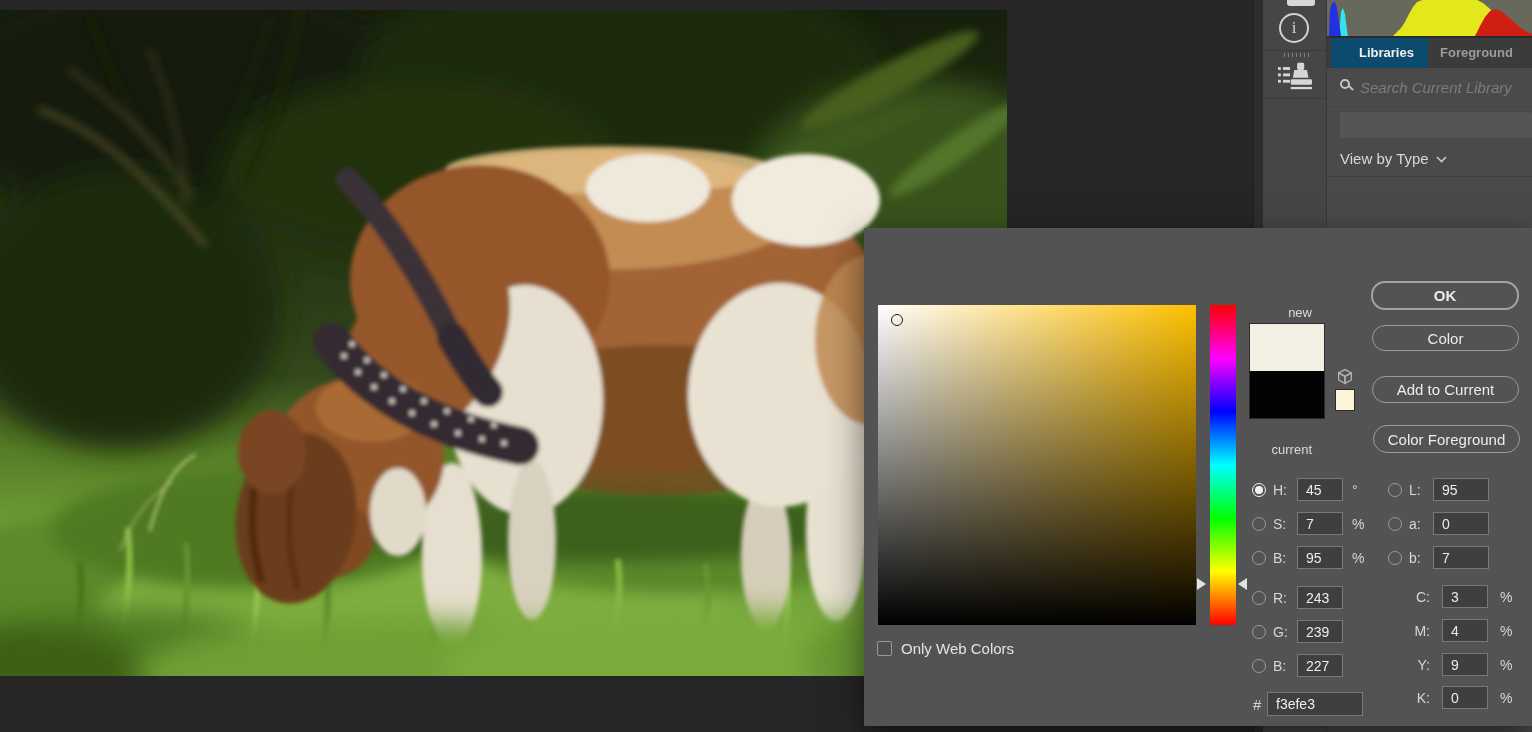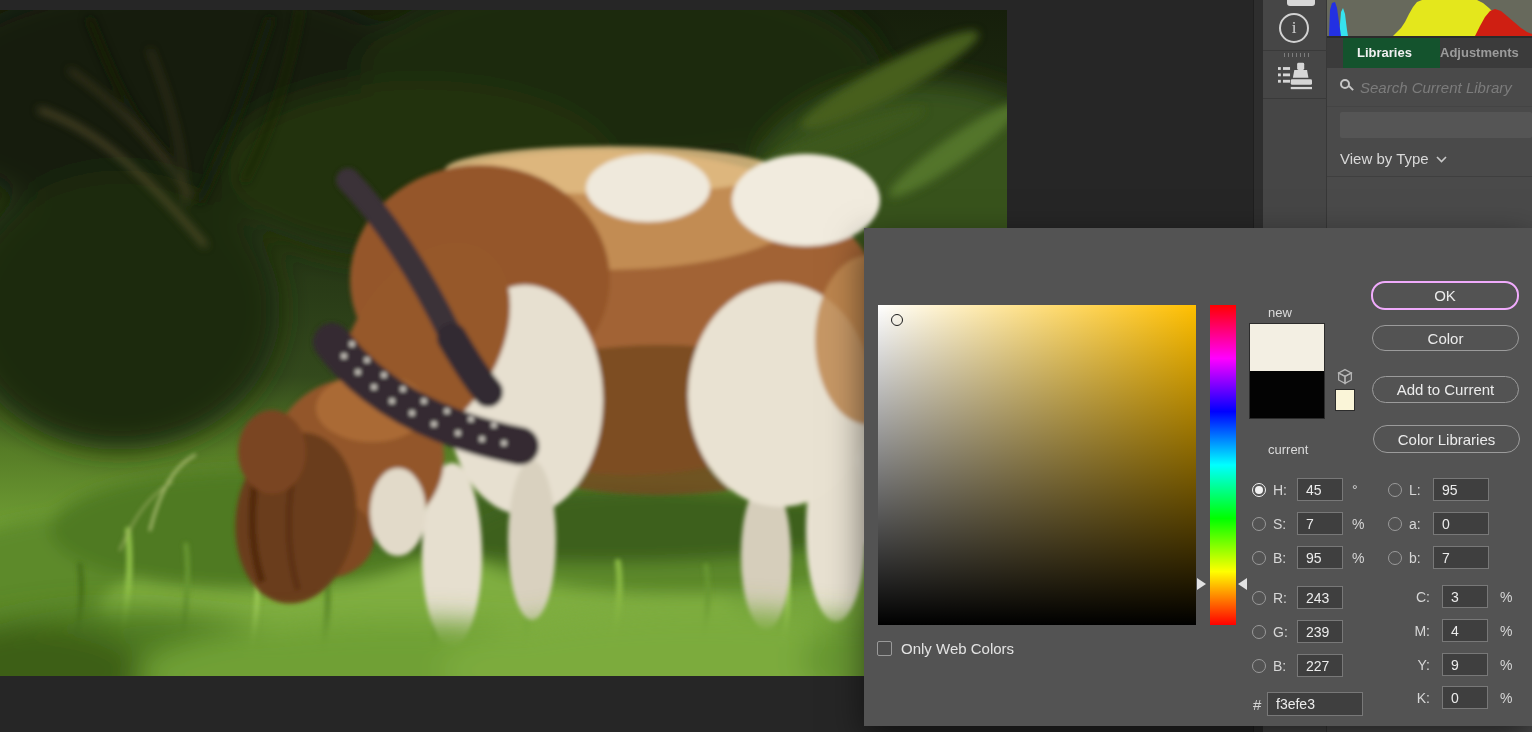--- a/index.html
+++ b/index.html
@@ -19,21 +19,21 @@
   .strip-div{position:absolute;left:0;width:64px;height:1px;background:#3a3a3a;}
   .ticks{position:absolute;left:21px;top:53px;width:27px;height:4px;
          background:repeating-linear-gradient(90deg,#7d7d7d 0 1.5px,transparent 1.5px 4px);}
   .stamp-wrap{position:absolute;left:14px;top:60px;width:36px;height:34px;cursor:pointer;}
   
   .right-panel{position:absolute;left:1327px;top:0;width:205px;height:732px;background:#4a4a4a;}
   .histogram{position:absolute;left:0;top:0;width:205px;height:36px;display:block;}
   .hist-edge{position:absolute;left:0;top:36px;width:205px;height:2px;background:#2b2b2b;}
   .tabbar{position:absolute;left:0;top:38px;width:205px;height:30px;background:#3b3b3b;}
   .tab{position:absolute;top:0;height:30px;line-height:30px;font-size:13px;font-weight:bold;color:#9b9b9b;cursor:pointer;}
-  .tab.active{left:16px;width:97px;background:#14532d;color:#f1f1f1;padding-left:14px;}
+  .tab.active{left:4px;width:97px;background:#0c4a6e;color:#f1f1f1;padding-left:14px;text-align:center;}
   .tab.inactive{left:113px;}
   .search-row{position:absolute;left:0;top:68px;width:205px;height:38px;}
   .mag{position:absolute;left:13px;top:11px;width:10px;height:10px;border:2px solid #c6c6c6;border-radius:50%;}
   .mag::after{content:"";position:absolute;width:6px;height:2px;background:#c6c6c6;right:-6px;bottom:-2px;transform:rotate(45deg);}
   .lib-search{position:absolute;left:31px;top:7px;width:160px;height:24px;background:transparent;border:none;outline:none;
               color:#dddddd;font-size:15px;font-family:"Liberation Sans",sans-serif;}
   .lib-search::placeholder{color:#7c7c7c;font-style:italic;}
   .hline{position:absolute;left:0;top:106px;width:205px;height:1px;background:#444444;}
   .lib-bar{position:absolute;left:13px;top:112px;width:192px;height:26px;background:#555555;border-radius:2px;}
   .viewby{position:absolute;left:13px;top:148px;height:22px;line-height:22px;font-size:15px;color:#d8d8d8;cursor:pointer;display:flex;align-items:center;gap:7px;}
@@ -47,30 +47,30 @@
   .closeX i{position:absolute;left:6px;top:13px;width:16px;height:1.6px;background:#3c3c3c;display:block;}
   .closeX i:first-child{transform:rotate(45deg);} .closeX i:last-child{transform:rotate(-45deg);}
   .colorfield{position:absolute;left:14px;top:77px;width:318px;height:320px;cursor:crosshair;
       background:linear-gradient(to bottom,rgba(0,0,0,0) 0%,#000 100%),linear-gradient(to right,#fff 0%,#ffbf00 100%);}
   .picker-ring{position:absolute;left:13px;top:9px;width:12px;height:12px;border:1.5px solid #1d1d1d;border-radius:50%;}
   .hueslider{position:absolute;left:346px;top:77px;width:26px;height:320px;cursor:pointer;
       background:linear-gradient(to bottom,#f00 0%,#f0f 16.7%,#00f 33.3%,#0ff 50%,#0f0 66.7%,#ff0 83.3%,#f00 100%);}
   .ha{position:absolute;width:0;height:0;border-top:6px solid transparent;border-bottom:6px solid transparent;}
   .ha.left{left:333px;top:350px;border-left:9px solid #e2e2e2;}
   .ha.right{left:374px;top:350px;border-right:9px solid #e2e2e2;}
-  .newlbl,.curlbl{position:absolute;left:404px;width:76px;text-align:left;font-size:13px;color:#dadada;}
+  .newlbl,.curlbl{position:absolute;left:372px;width:76px;text-align:right;font-size:13px;color:#dadada;}
   .newlbl{top:77px;} .curlbl{top:194px;margin-top:20px;}
   .stack{position:absolute;left:385px;top:95px;width:76px;height:96px;border:1px solid #2c2c2c;}
   .sw-new{width:100%;height:50%;background:#f3efe3;}
   .sw-cur{width:100%;height:50%;background:#030303;}
   .cube{position:absolute;left:472px;top:140px;cursor:pointer;}
   .webswatch{position:absolute;left:471px;top:161px;width:20px;height:22px;background:#faf5d8;border:1px solid #2c2c2c;cursor:pointer;}
   .pill{position:absolute;border-radius:14px;background:transparent;color:#ebebeb;font-size:15px;
         font-family:"Liberation Sans",sans-serif;border:1px solid #9b9b9b;cursor:pointer;}
-  .pill.ok{left:507px;top:53px;width:148px;height:29px;border:2px solid #f0abfc;}
+  .pill.ok{left:507px;top:53px;width:148px;height:29px;border:2px solid #a3a3a3;font-weight:bold;}
   .pill.cancel{left:508px;top:97px;width:147px;height:26px;}
   .pill.adds{left:508px;top:148px;width:147px;height:27px;}
   .pill.clibs{left:509px;top:197px;width:147px;height:28px;}
   .frow{position:absolute;display:flex;align-items:center;height:23px;}
   .frow label{font-size:14px;color:#d6d6d6;width:24px;}
   .radio{width:14px;height:14px;border:1px solid #9a9a9a;border-radius:50%;margin-right:7px;cursor:pointer;flex:none;}
   .radio.sel{border-color:#f2f2f2;}
   .radio.sel::after{content:"";display:block;width:8px;height:8px;margin:2px;border-radius:50%;background:#f2f2f2;}
   .nin{height:23px;background:#3f3f3f;border:1px solid #787878;color:#ececec;font-size:14px;
        font-family:"Liberation Sans",sans-serif;padding:0 0 0 8px;outline:none;}
@@ -244,21 +244,21 @@
     <svg class="histogram" viewBox="0 0 205 36" preserveAspectRatio="none">
       <rect width="205" height="36" fill="#67695c"></rect>
       <path d="M12,36 L14,12 L16,8 L18,14 L20,30 L21,36 Z" fill="#36e2ee"></path>
       <path d="M2,36 L3,10 L5,3 L8,2 L10,8 L12,22 L14,36 Z" fill="#2330e2"></path>
       <path d="M66,36 L70,32 L74,28 L78,22 L82,14 L86,7 L90,2 L95,0 L150,0 L156,3 L162,8 L168,14 L175,20 L183,26 L192,31 L200,34 L205,35 L205,36 Z" fill="#e4e71c"></path>
       <path d="M148,36 L153,26 L158,17 L163,11 L168,9 L174,11 L180,16 L187,22 L194,28 L200,32 L205,34 L205,36 Z" fill="#cf1f12"></path>
     </svg>
     <div class="hist-edge"></div>
     <div class="tabbar">
       <div class="tab active">Libraries</div>
-      <div class="tab inactive">Adjustments</div>
+      <div class="tab inactive">Foreground</div>
     </div>
     <div class="search-row">
       <span class="mag"></span>
       <input class="lib-search" type="text" placeholder="Search Current Library" style="">
     </div>
     <div class="hline"></div>
     <div class="lib-bar"></div>
     <div class="viewby">
       <span>View by Type</span>
       <svg width="11" height="7" viewBox="0 0 11 7">
@@ -289,21 +289,21 @@
         <path d="M8.5,1.5 L14.5,4.7 L8.5,7.9 L2.5,4.7 Z"></path>
         <path d="M2.5,4.7 L2.5,11.3 L8.5,14.5 L8.5,7.9 Z"></path>
         <path d="M14.5,4.7 L14.5,11.3 L8.5,14.5 L8.5,7.9 Z"></path>
       </g>
     </svg>
     <div class="webswatch"></div>
 
     <button class="pill ok">OK</button>
     <button class="pill cancel">Color</button>
     <button class="pill adds">Add to Current</button>
-    <button class="pill clibs">Color Libraries</button>
+    <button class="pill clibs">Color Foreground</button>
 
     <div class="frow" style="left:388px;top:250px;">
       <span class="radio sel"></span>
       <label>H:</label>
       <input class="nin w46" value="45" style="">
       <span class="unit">°</span>
     </div>
     <div class="frow" style="left:388px;top:284px;">
       <span class="radio"></span>
       <label>S:</label>

